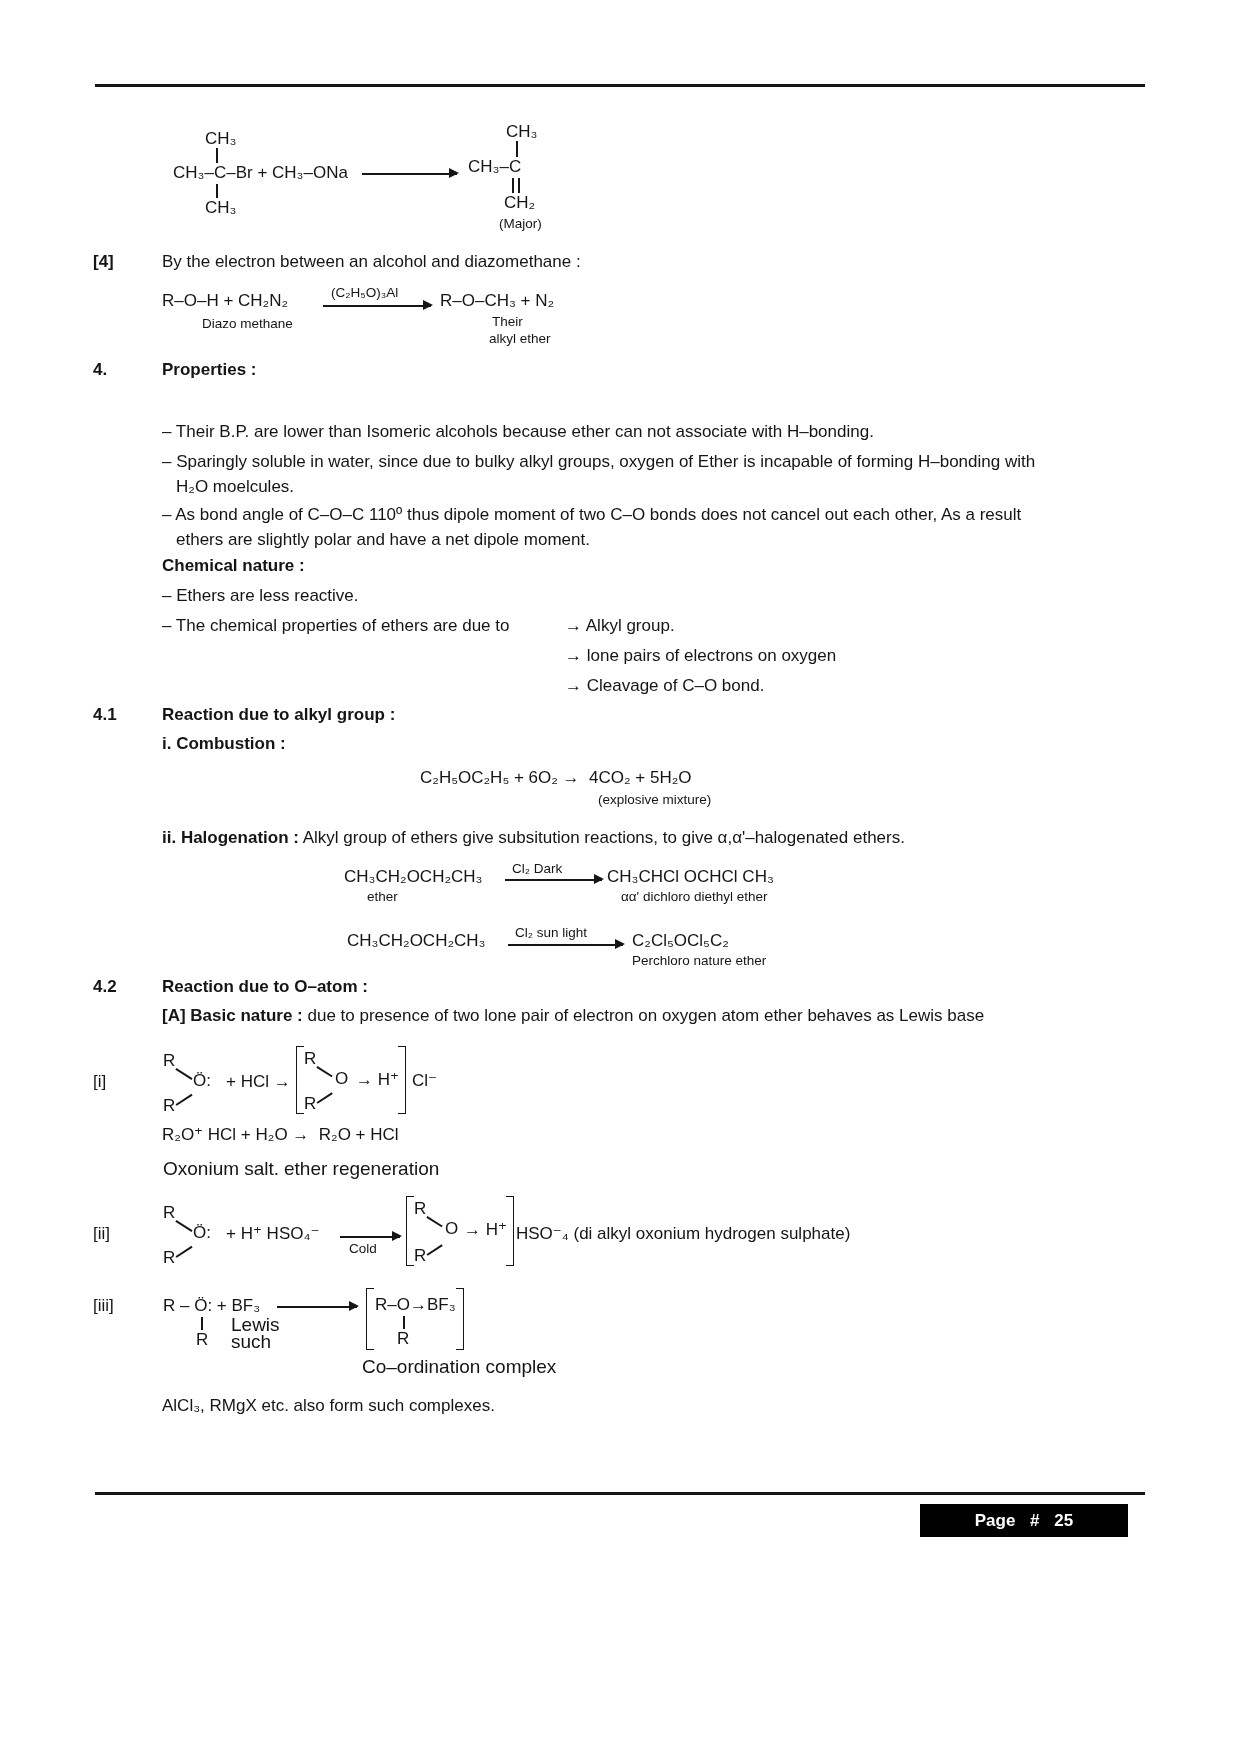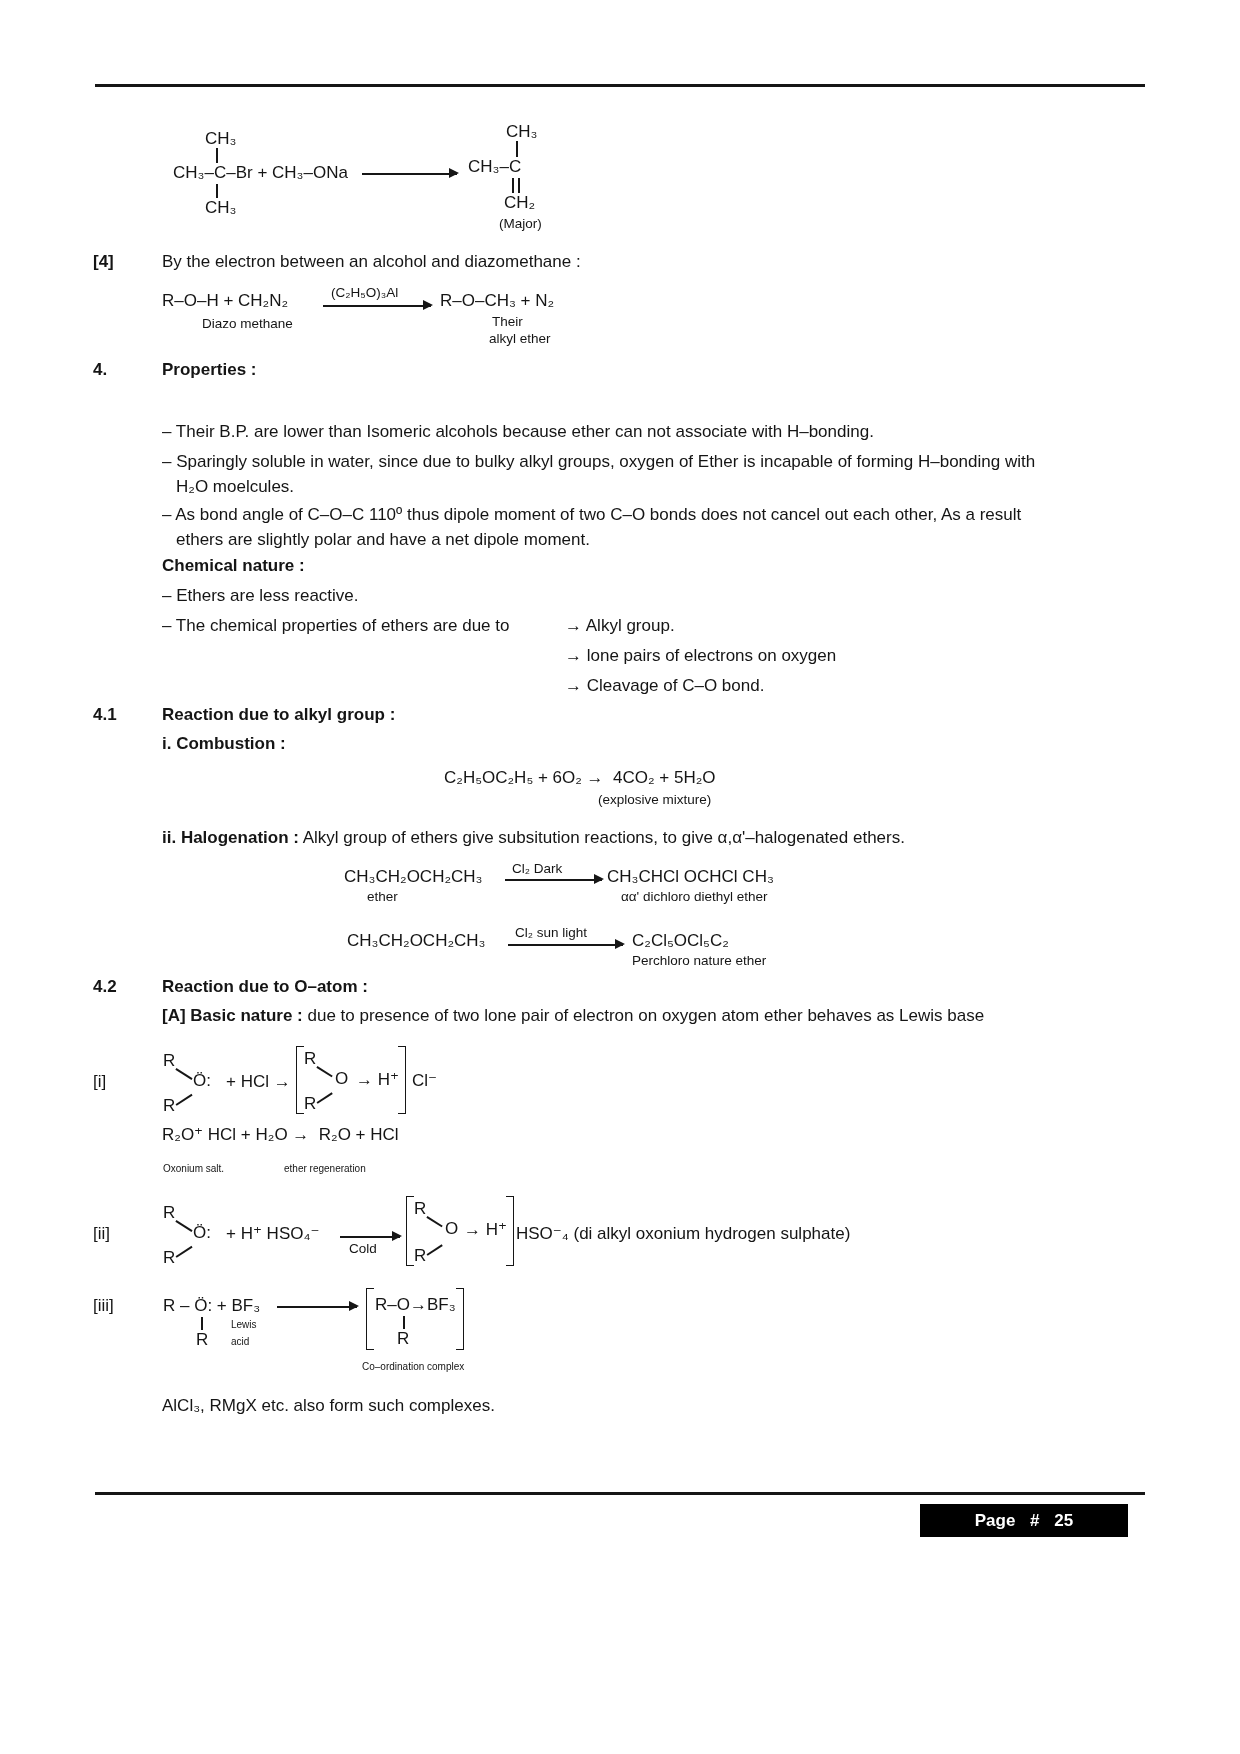--- a/index.html
+++ b/index.html
@@ -5,21 +5,21 @@
   html,body { margin:0; padding:0; background:#e8e8e8; }
   .page {
     position:relative; width:1240px; height:1754px; margin:0 auto;
     background:#ffffff; color:#151515;
     font-family:"Liberation Sans","DejaVu Sans",sans-serif;
     overflow:hidden;
   }
   .t   { position:absolute; font-size:17px; line-height:20px; white-space:pre; }
   .b   { font-weight:700; }
   .sm  { font-size:13.5px; line-height:16px; }
-  .md  { font-size:10px; line-height:17px; }
+  .md  { font-size:19px; line-height:17px; }
   .flow{ white-space:nowrap; }
   .para{ position:absolute; width:895px; font-size:17px; line-height:25px;
          padding-left:14px; text-indent:-14px; }
   .rule{ position:absolute; height:2.5px; background:#161616; }
   .vbond{ position:absolute; width:1.6px; background:#161616; }
   .dbond{ position:absolute; height:1.6px; background:#161616; transform-origin:0 50%; }
   .arrow{ position:absolute; height:1.6px; background:#161616; }
   .arrow::after{ content:""; position:absolute; right:-2px; top:-4.6px; width:0; height:0;
          border-left:10px solid #161616; border-top:5px solid transparent; border-bottom:5px solid transparent; }
   .brl,.brr{ position:absolute; width:7px; }
@@ -67,21 +67,21 @@
   <div class="t b" style="left:162px;top:556px">Chemical nature :</div>
   <div class="t" style="left:162px;top:586px">– Ethers are less reactive.</div>
   <div class="t" style="left:162px;top:616px">– The chemical properties of ethers are due to</div>
   <div class="t" style="left:565px;top:616px">→ Alkyl group.</div>
   <div class="t" style="left:565px;top:646px">→ lone pairs of electrons on oxygen</div>
   <div class="t" style="left:565px;top:676px">→ Cleavage of C–O bond.</div>
 
   <div class="t b" style="left:93px;top:705px">4.1</div>
   <div class="t b" style="left:162px;top:705px">Reaction due to alkyl group :</div>
   <div class="t b" style="left:162px;top:734px">i. Combustion :</div>
-  <div class="t" style="left:444px;top:768px">C₂H₅OC₂H₅ + 6O₂ →  4CO₂ + 5H₂O</div>
+  <div class="t" style="left:420px;top:768px">C₂H₅OC₂H₅ + 6O₂ →  4CO₂ + 5H₂O</div>
   <div class="t sm" style="left:598px;top:792px">(explosive mixture)</div>
 
   <div class="t flow" style="left:162px;top:828px"><span class="b">ii. Halogenation :</span> <span>Alkyl group of ethers give subsitution reactions, to give α,α'–halogenated ethers.</span></div>
 
   <div class="t" style="left:344px;top:867px">CH₃CH₂OCH₂CH₃</div>
   <div class="t sm" style="left:367px;top:889px">ether</div>
   <div class="t sm" style="left:512px;top:861px">Cl₂ Dark</div>
   <div class="arrow" style="left:505px;top:879px;width:97px"></div>
   <div class="t" style="left:607px;top:867px">CH₃CHCl OCHCl CH₃</div>
   <div class="t sm" style="left:621px;top:889px">αα' dichloro diethyl ether</div>
@@ -133,21 +133,21 @@
   <div class="t" style="left:445px;top:1219px">O</div>
   <div class="t" style="left:464px;top:1220px">→ H⁺</div>
   <div class="brr" style="left:506px;top:1196px;height:68px"></div>
   <div class="t" style="left:516px;top:1224px">HSO⁻₄ (di alkyl oxonium hydrogen sulphate)</div>
 
   <div class="t" style="left:93px;top:1296px">[iii]</div>
   <div class="t" style="left:163px;top:1296px">R – Ö: + BF₃</div>
   <div class="vbond" style="left:201px;top:1317px;height:13px"></div>
   <div class="t" style="left:196px;top:1330px">R</div>
   <div class="t md" style="left:231px;top:1316px">Lewis</div>
-  <div class="t md" style="left:231px;top:1333px">acid</div>
+  <div class="t md" style="left:231px;top:1333px">such</div>
   <div class="arrow" style="left:277px;top:1306px;width:80px"></div>
   <div class="brl" style="left:366px;top:1288px;height:60px"></div>
   <div class="t" style="left:375px;top:1295px">R–O→BF₃</div>
   <div class="vbond" style="left:403px;top:1316px;height:13px"></div>
   <div class="t" style="left:397px;top:1329px">R</div>
   <div class="brr" style="left:456px;top:1288px;height:60px"></div>
   <div class="t md" style="left:362px;top:1358px">Co–ordination complex</div>
 
   <div class="t" style="left:162px;top:1396px">AlCl₃, RMgX etc. also form such complexes.</div>
 

